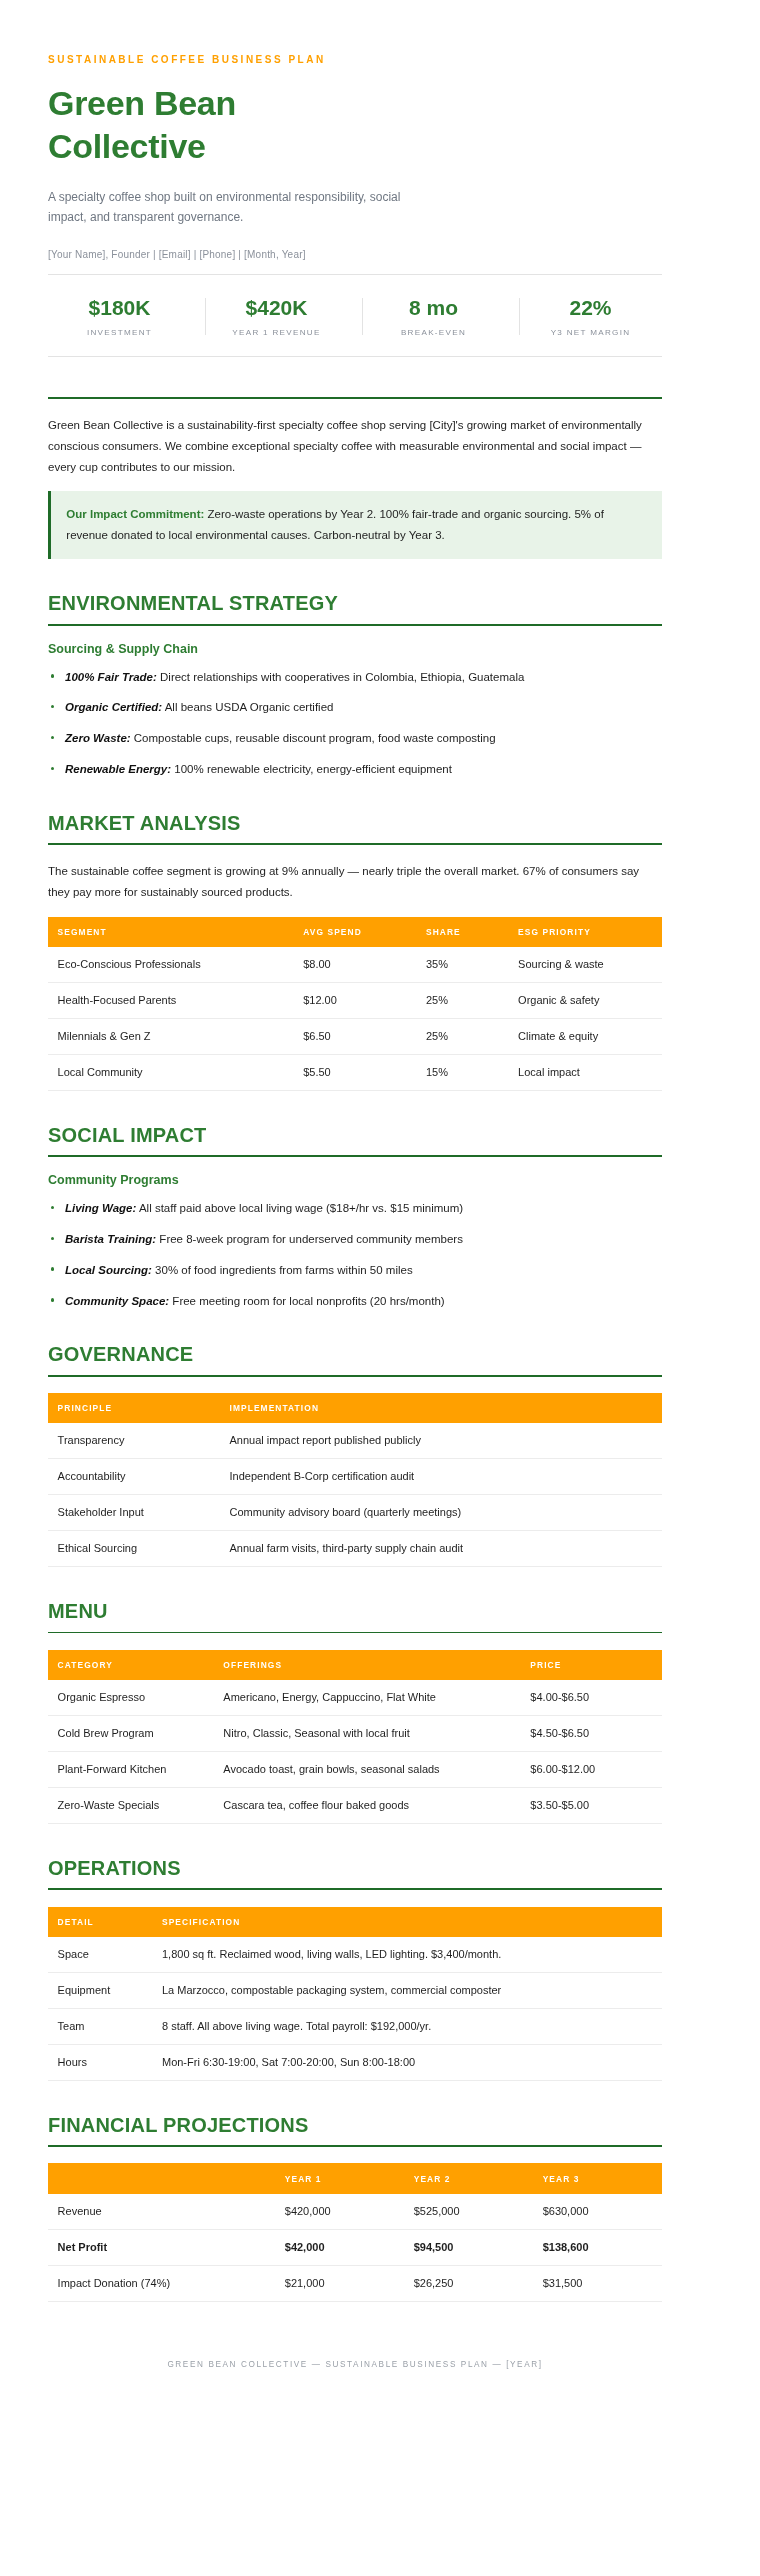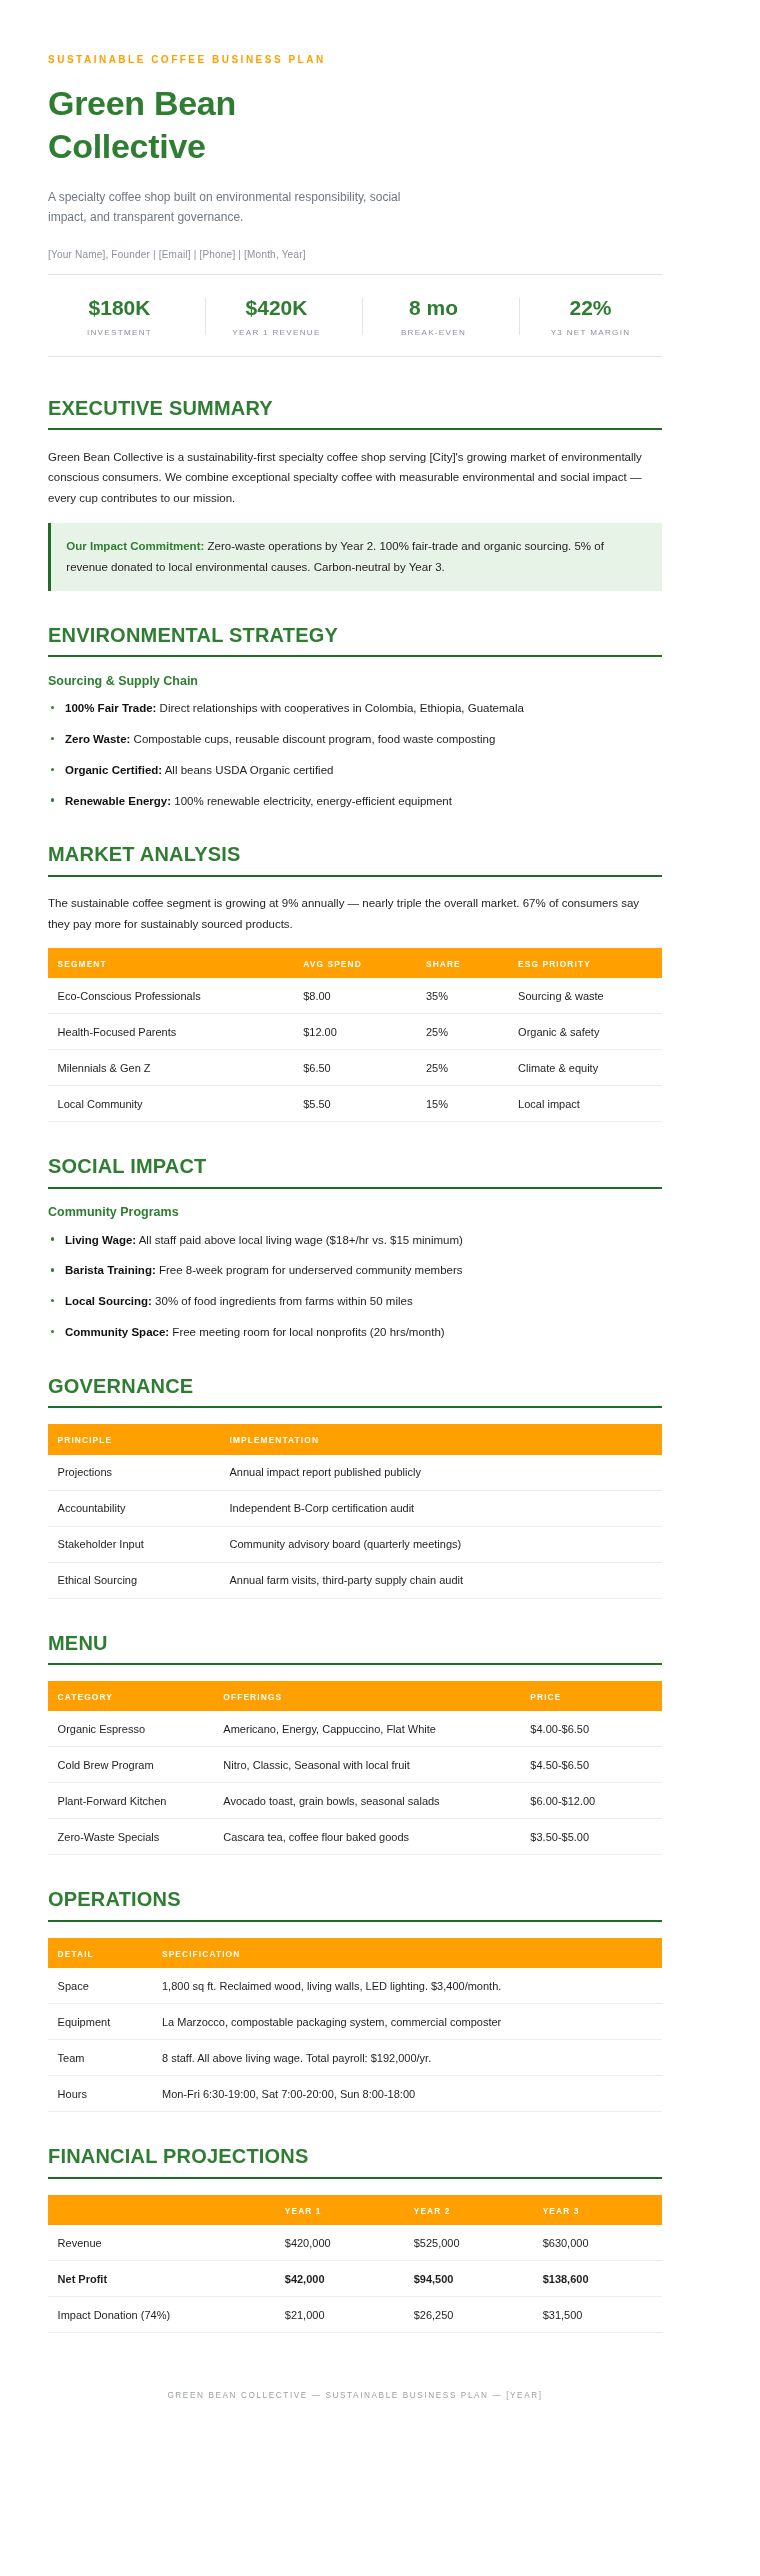--- a/index.html
+++ b/index.html
@@ -151,21 +151,21 @@
     line-height:1.6;
   }
   ul.bullets li::before{
     content:"";
     position:absolute;
     left:2.9px; top:6.7px;
     width:3.4px; height:3.4px;
     border-radius:50%;
     background:var(--green);
   }
-  ul.bullets b{font-weight:700;color:#111;}
+  ul.bullets b{font-weight:700;color:#111;font-style:italic;}
 
   
   table{
     width:100%;
     border-collapse:collapse;
     font-size:11px;
   }
   thead th{
     background:var(--orange);
     color:#ffffff;
@@ -221,36 +221,35 @@
       <span class="stat-value">8 mo</span>
       <span class="stat-label">Break-Even</span>
     </div>
     <div class="stat">
       <span class="stat-value">22%</span>
       <span class="stat-label">Y3 Net Margin</span>
     </div>
   </div>
 
   <section>
-    <h2 class="sec-title">Executive Summary</h2>
     <div class="sec-rule"></div>
     <p class="body-text">Green Bean Collective is a sustainability-first specialty coffee shop serving [City]'s growing market of environmentally conscious consumers. We combine exceptional specialty coffee with measurable environmental and social impact — every cup contributes to our mission.</p>
     <div class="callout">
       <b>Our Impact Commitment:</b><span> Zero-waste operations by Year 2. 100% fair-trade and organic sourcing. 5% of revenue donated to local environmental causes. Carbon-neutral by Year 3.</span>
     </div>
   </section>
 
   <section>
     <h2 class="sec-title">Environmental Strategy</h2>
     <div class="sec-rule"></div>
     <h3 class="sub-head">Sourcing &amp; Supply Chain</h3>
     <ul class="bullets">
       <li><b>100% Fair Trade:</b><span> Direct relationships with cooperatives in Colombia, Ethiopia, Guatemala</span></li>
+      <li><b>Organic Certified:</b><span> All beans USDA Organic certified</span></li>
       <li><b>Zero Waste:</b><span> Compostable cups, reusable discount program, food waste composting</span></li>
-      <li><b>Organic Certified:</b><span> All beans USDA Organic certified</span></li>
       <li><b>Renewable Energy:</b><span> 100% renewable electricity, energy-efficient equipment</span></li>
     </ul>
   </section>
 
   <section>
     <h2 class="sec-title">Market Analysis</h2>
     <div class="sec-rule"></div>
     <p class="body-text">The sustainable coffee segment is growing at 9% annually — nearly triple the overall market. 67% of consumers say they pay more for sustainably sourced products.</p>
     <table class="t-seg">
       <colgroup>
@@ -317,21 +316,21 @@
           <col style="width:72%">
         </colgroup>
       <thead>
         <tr>
           <th>Principle</th>
           <th>Implementation</th>
         </tr>
       </thead>
       <tbody>
         <tr>
-          <td>Projections</td>
+          <td>Transparency</td>
           <td>Annual impact report published publicly</td>
         </tr>
         <tr>
           <td>Accountability</td>
           <td>Independent B-Corp certification audit</td>
         </tr>
         <tr>
           <td>Stakeholder Input</td>
           <td>Community advisory board (quarterly meetings)</td>
         </tr>

